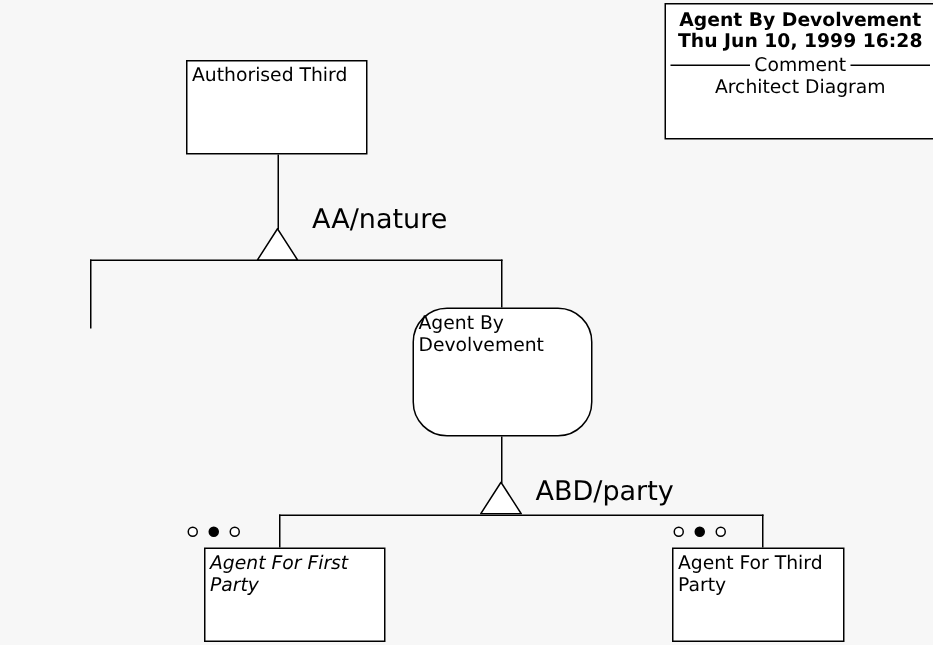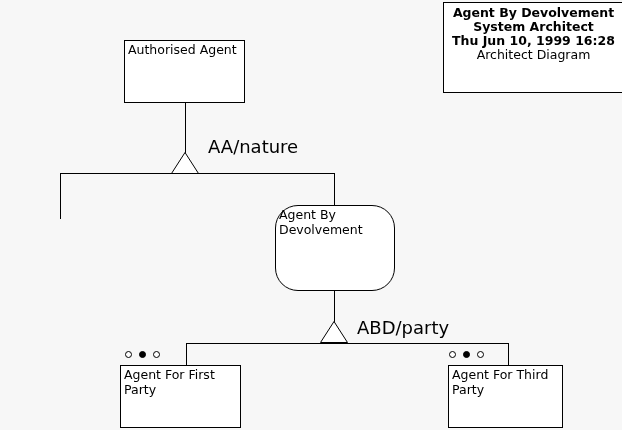--- a/index.html
+++ b/index.html
@@ -122,27 +122,31 @@
     white-space: nowrap;
   }
 </style>
 </head>
 <body>
 
 <div id="canvas">
 
   <div id="title-block" style="left:443px; top:2px; width:181px; height:91px;">
     <div class="tb-line bold" style="margin-top:3px;">Agent By Devolvement</div>
-    <div class="tb-line bold">System Architect</div>
     <div class="tb-line bold">Thu Jun 10, 1999  16:28</div>
+    <div class="tb-sep">
+      <span class="rule"></span>
+      <span class="cap">Comment</span>
+      <span class="rule"></span>
+    </div>
     <div class="tb-line">Architect Diagram</div>
   </div>
 
   <div class="node" style="left:124px; top:40px; width:121px; height:63px;">
-    <span class="node-label">Authorised Agent</span>
+    <span class="node-label">Authorised Third</span>
   </div>
 
   <div class="edge-v" style="left:185px; top:103px; height:50px;"></div>
 
   <div class="tri" style="left:171px; top:152px; width:28px; height:22px;">
     <svg width="28" height="22" viewBox="0 0 28 22">
       <polygon points="14,0.5 0.5,21.5 27.5,21.5" fill="#ffffff" stroke="#000000" stroke-width="1"></polygon>
     </svg>
   </div>
 
@@ -174,21 +178,21 @@
 
   <div class="edge-v" style="left:186px; top:343px; height:23px;"></div>
   <div class="edge-v" style="left:508px; top:343px; height:23px;"></div>
 
   <div class="marker-row" style="left:125px; top:351px;">
     <span class="marker"></span>
     <span class="marker filled"></span>
     <span class="marker"></span>
   </div>
 
-  <div class="node" style="left:120px; top:365px; width:121px; height:63px;">
+  <div class="node" style="left:136px; top:365px; width:121px; height:63px;font-style:italic;">
     <span class="node-label">Agent For First
 Party</span>
   </div>
 
   <div class="marker-row" style="left:449px; top:351px;">
     <span class="marker"></span>
     <span class="marker filled"></span>
     <span class="marker"></span>
   </div>
 

